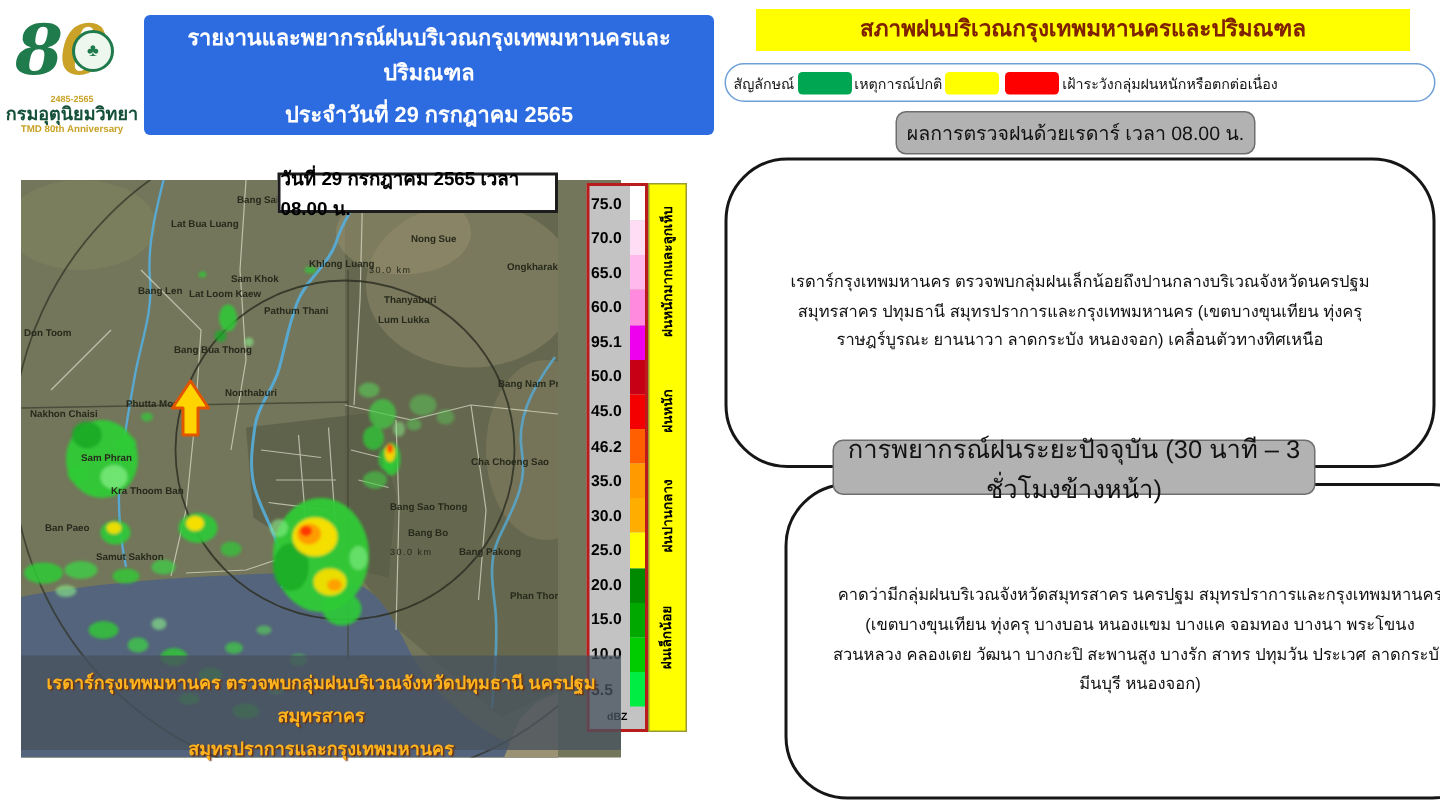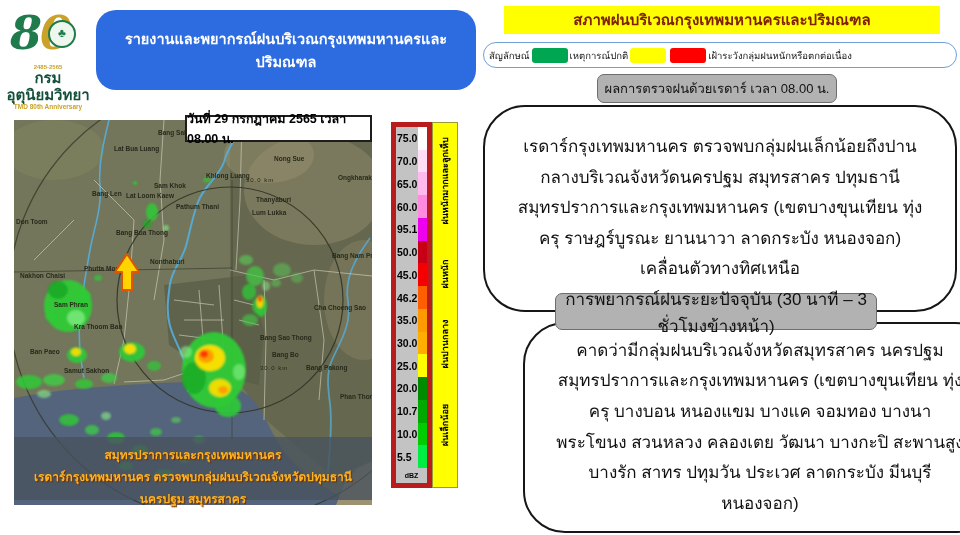--- a/index.html
+++ b/index.html
@@ -8,60 +8,60 @@
   .abs{position:absolute;}
 
   
   #logo{left:2px;top:10px;width:92px;height:86px;text-align:center;}
   #logo-mark{position:relative;height:52px;}
   #logo-mark .eight{font:italic bold 46px "DejaVu Serif",serif;color:#1f7a4c;position:absolute;left:8px;top:-4px;}
   #logo-mark .zero{font:italic bold 46px "DejaVu Serif",serif;color:#c9a227;position:absolute;left:38px;top:-4px;}
   #logo-emblem{position:absolute;left:46px;top:10px;width:24px;height:24px;border-radius:50%;
                background:#eef7ee;border:2px solid #1f7a4c;font-size:12px;line-height:22px;color:#1f7a4c;}
   .logo-years{font-size:6px;color:#c9a227;font-weight:bold;margin-top:2px;}
-  .logo-dept{font-size:15px;font-weight:bold;color:#15503a;line-height:1.1;}
+  .logo-dept{font-size:12px;font-weight:bold;color:#15503a;line-height:1.1;}
   .logo-anniv{font-size:6.5px;color:#c9a227;font-weight:bold;}
 
   
-  #header-box{left:96px;top:10px;width:380px;height:80px;background:#2d6ce0;border-radius:20px;
+  #header-box{left:96px;top:10px;width:380px;height:80px;background:#2d6ce0;border-radius:4px;
               display:flex;flex-direction:column;justify-content:center;align-items:center;gap:5px;}
   #header-box div{color:#fff;font-weight:bold;font-size:14.5px;text-align:center;width:100%;}
 
   
   #banner{left:504px;top:6px;width:436px;height:28px;background:#ffff00;
           color:#7f2100;font-weight:bold;font-size:15px;text-align:center;line-height:28px;}
   #legend{left:483px;top:42px;width:474px;height:26px;border:1.5px solid #6fa0d8;border-radius:13px;
           display:flex;align-items:center;padding:0 5px;box-sizing:border-box;font-size:9.5px;color:#111;
           white-space:nowrap;}
   .swatch{display:inline-block;width:36px;height:15px;border-radius:3px;margin:0 2px;flex:0 0 auto;}
   .box-big{background:#fff;border:2px solid #161616;border-radius:42px;z-index:1;
            display:flex;align-items:center;justify-content:center;}
   #radar-box{left:483px;top:105px;width:470px;height:203px;}
   #forecast-box{left:483px;top:322px;width:470px;height:207px;margin-left:40px;}
-  .box-big .body{font-size:17px;color:#111;line-height:1.8;text-align:center;padding:0 28px;}
+  .box-big .body{font-size:11px;color:#111;line-height:1.8;text-align:center;padding:0 28px;}
   .gray-head{background:#b2b2b2;border:1.5px solid #6e6e6e;border-radius:7px;z-index:3;
              font-size:13px;color:#111;display:flex;align-items:center;justify-content:center;text-align:center;}
   #gray1{left:597px;top:74px;width:238px;height:27px;}
   #gray2{left:555px;top:293px;width:320px;height:35px;font-size:17px;}
 
   
-  #map{left:14px;top:120px;width:358px;height:385px;background:#73765a;}
+  #map{left:14px;top:120px;width:358px;height:385px;background:#73765a;padding-left:42px;}
   #map svg{position:absolute;left:0;top:0;}
   #map-timestamp{left:171px;top:-5px;width:187px;height:27px;background:#fff;border:2px solid #1d1d1d;
                  font-size:12.5px;font-weight:600;color:#000;display:flex;align-items:center;justify-content:center;
                  box-sizing:border-box;z-index:5;}
   #map-caption{left:0;top:317px;width:100%;height:63px;background:rgba(72,82,94,.78);z-index:4;
                color:#ffb31e;font-weight:bold;font-size:12px;text-align:center;padding-top:7px;box-sizing:border-box;
                text-shadow:1px 1px 1px #6e2a00;line-height:22px;}
   .maplbl{font-size:6.5px;fill:#272a1c;font-weight:600;}
   .rngl{font-size:6px;fill:#23261a;letter-spacing:1px;}
 
   
   #scale{left:391px;top:122px;width:67px;height:366px;display:flex;}
-  #scale-gray{width:41px;height:100%;background:#c3c3c3;border:5px solid #b91c1c;box-sizing:border-box;
+  #scale-gray{width:41px;height:100%;background:#c3c3c3;border:2px solid #b91c1c;box-sizing:border-box;
               display:flex;flex-direction:column;}
   #scale-rows{flex:1;display:flex;flex-direction:column;}
   .scale-row{flex:1;display:flex;align-items:stretch;}
   .scale-num{width:27px;font-size:10.5px;font-weight:600;color:#000;display:flex;align-items:center;padding-left:1px;}
   .scale-swatch{width:11px;height:100%;}
   #scale-unit{height:15px;font-size:7px;text-align:center;color:#000;font-weight:bold;line-height:15px;}
   #scale-strip{width:26px;height:100%;background:#ffff00;border:1px solid #9a9a33;box-sizing:border-box;position:relative;}
   .scale-cat{position:absolute;height:18px;line-height:18px;font-size:9px;font-weight:bold;color:#000;
              text-align:center;white-space:nowrap;transform:rotate(-90deg);}
 </style>
@@ -74,20 +74,21 @@
     <span class="zero">0</span>
     <div id="logo-emblem" class="abs">♣</div>
   </div>
   <div class="logo-years">2485-2565</div>
   <div class="logo-dept">กรมอุตุนิยมวิทยา</div>
   <div class="logo-anniv">TMD 80th Anniversary</div>
 </div>
 
 <div id="header-box" class="abs">
   <div>รายงานและพยากรณ์ฝนบริเวณกรุงเทพมหานครและปริมณฑล</div>
+  <div>ประจำวันที่ 29 กรกฎาคม 2565</div>
 </div>
 
 <div id="banner" class="abs">สภาพฝนบริเวณกรุงเทพมหานครและปริมณฑล</div>
 
 <div id="legend" class="abs">
   <span>สัญลักษณ์</span>
   <span class="swatch" style="background:#00a651;"></span>
   <span>เหตุการณ์ปกติ</span>
   <span class="swatch" style="background:#ffff00;"></span>
   <span class="swatch" style="background:#ff0000;"></span>
@@ -233,22 +234,22 @@
         <text x="246" y="220" class="maplbl">Bang Sao Thong</text>
         <text x="258" y="237" class="maplbl">Bang Bo</text>
         <text x="292" y="250" class="maplbl">Bang Pakong</text>
         <text x="326" y="279" class="maplbl">Phan Thong</text>
       </g>
 
     <polygon points="113,134 125,152 118,152 118,170 108,170 108,152 101,152" fill="#ffd400" stroke="#e05500" stroke-width="2" stroke-linejoin="round"></polygon>
   </svg>
   <div id="map-timestamp" class="abs">วันที่ 29 กรกฎาคม 2565 เวลา 08.00 น.</div>
   <div id="map-caption" class="abs">
+    <div>เรดาร์กรุงเทพมหานคร ตรวจพบกลุ่มฝนบริเวณจังหวัดปทุมธานี นครปฐม สมุทรสาคร</div>
     <div>สมุทรปราการและกรุงเทพมหานคร</div>
-    <div>เรดาร์กรุงเทพมหานคร ตรวจพบกลุ่มฝนบริเวณจังหวัดปทุมธานี นครปฐม สมุทรสาคร</div>
   </div>
 </div>
 
 <div id="scale" class="abs">
   <div id="scale-gray">
     <div id="scale-rows">
         <div class="scale-row">
           <span class="scale-num">75.0</span>
           <span class="scale-swatch" style="background: rgb(255, 255, 255);"></span>
         </div>
@@ -290,21 +291,21 @@
         </div>
         <div class="scale-row">
           <span class="scale-num">25.0</span>
           <span class="scale-swatch" style="background: rgb(255, 255, 0);"></span>
         </div>
         <div class="scale-row">
           <span class="scale-num">20.0</span>
           <span class="scale-swatch" style="background: rgb(0, 138, 0);"></span>
         </div>
         <div class="scale-row">
-          <span class="scale-num">10.7</span>
+          <span class="scale-num">15.0</span>
           <span class="scale-swatch" style="background: rgb(0, 168, 0);"></span>
         </div>
         <div class="scale-row">
           <span class="scale-num">10.0</span>
           <span class="scale-swatch" style="background: rgb(0, 204, 0);"></span>
         </div>
         <div class="scale-row">
           <span class="scale-num">5.5</span>
           <span class="scale-swatch" style="background: rgb(0, 238, 68);"></span>
         </div>

